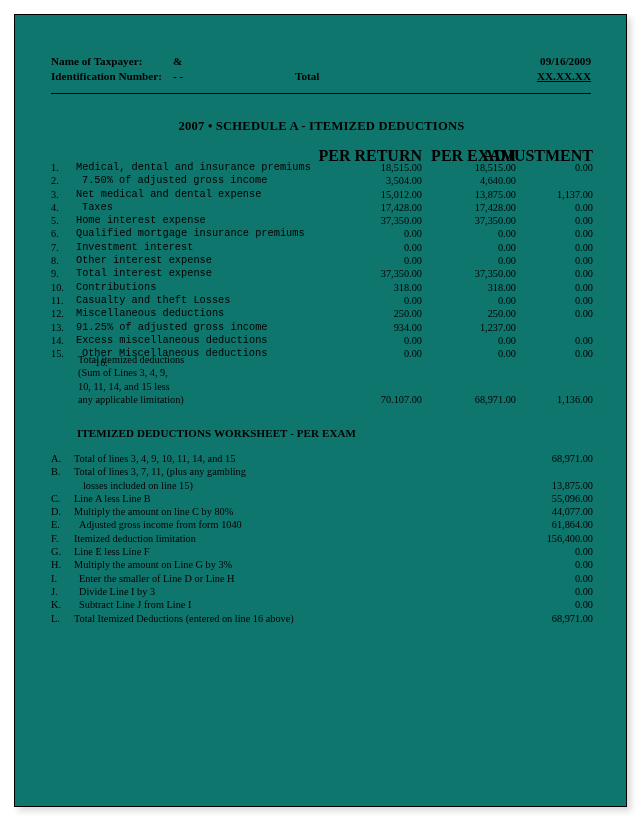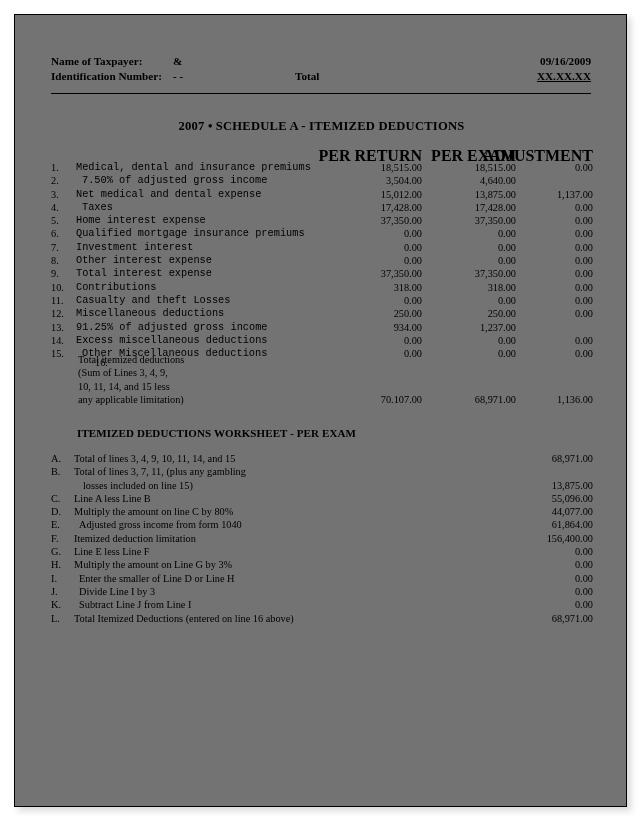--- a/index.html
+++ b/index.html
@@ -24,21 +24,21 @@
     height: 793px;
     background: #d9d9d9;
     filter: blur(3px);
   }
   #page {
     position: absolute;
     left: 14px;
     top: 14px;
     width: 613px;
     height: 793px;
-    background: #737373;
+    background: #0f766e;
     border: 1.5px solid #000000;
     box-sizing: border-box;
   }
   #sheet-inner {
     position: absolute;
     left: 0; top: 0;
     width: 100%;
     height: 100%;
   }
 

